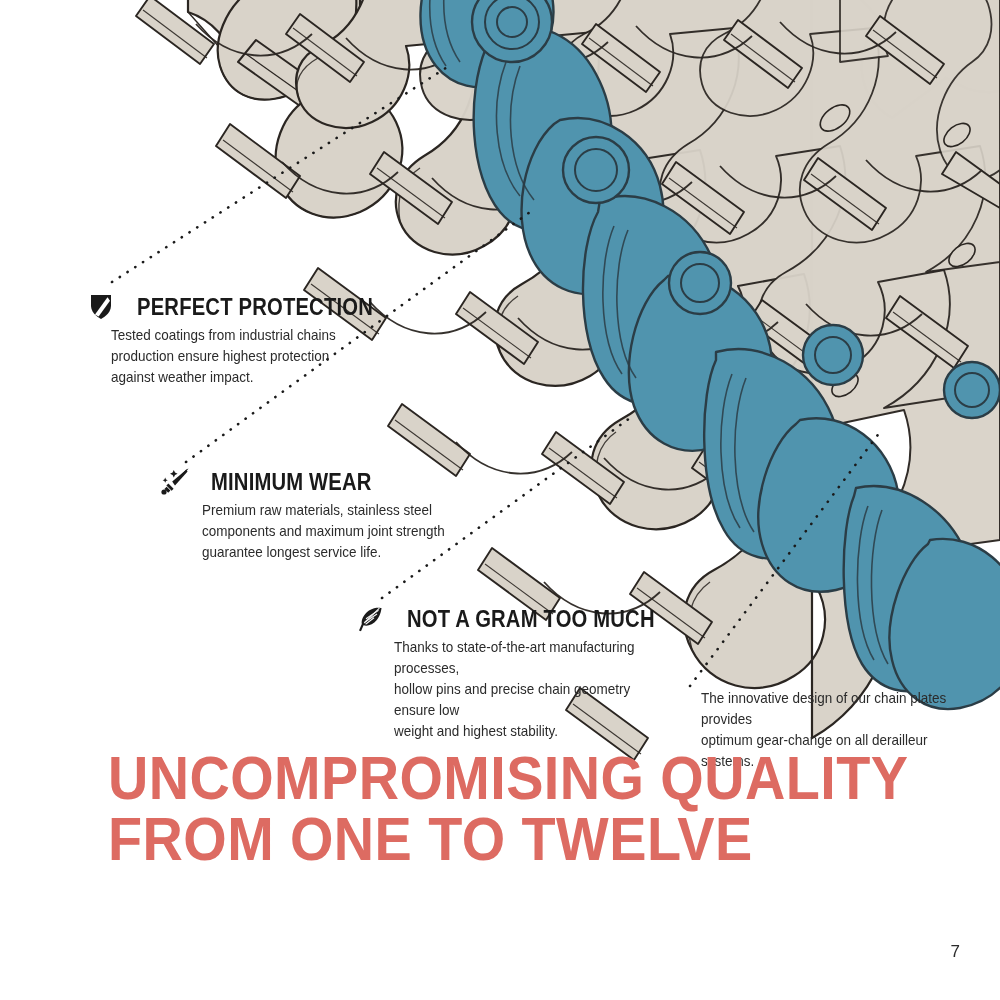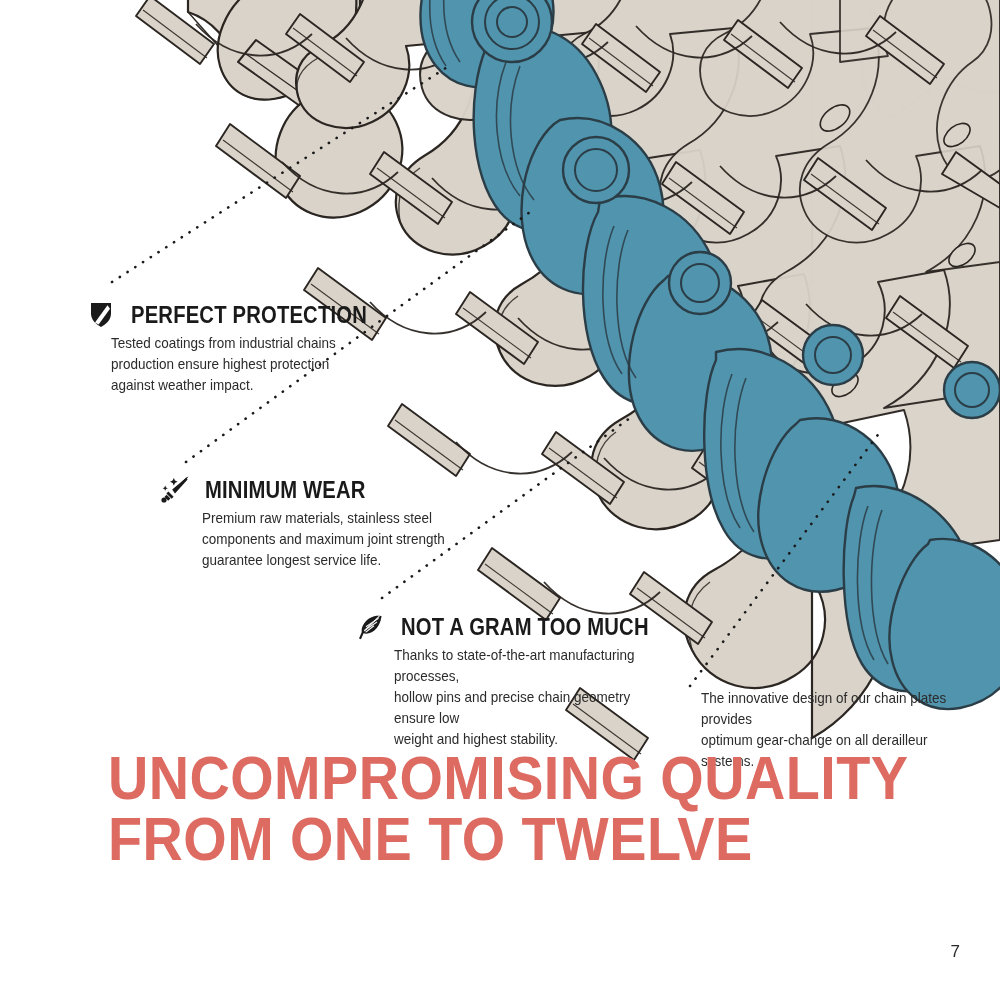--- a/index.html
+++ b/index.html
@@ -29,22 +29,22 @@
   #illustration svg { display: block; }
 
   
   .callout {
     position: absolute;
     display: block;
   }
   .callout-head {
     display: flex;
     align-items: center;
-    gap: 15px;
-    margin: 12px 0 3px 0;
+    gap: 21px;
+    margin: 4px 0 3px 0;
   }
   .callout-icon {
     flex: 0 0 auto;
     width: 30px; height: 30px;
     display: flex;
     align-items: center;
     justify-content: center;
   }
   .callout-icon svg { display: block; }
   .callout-title {

